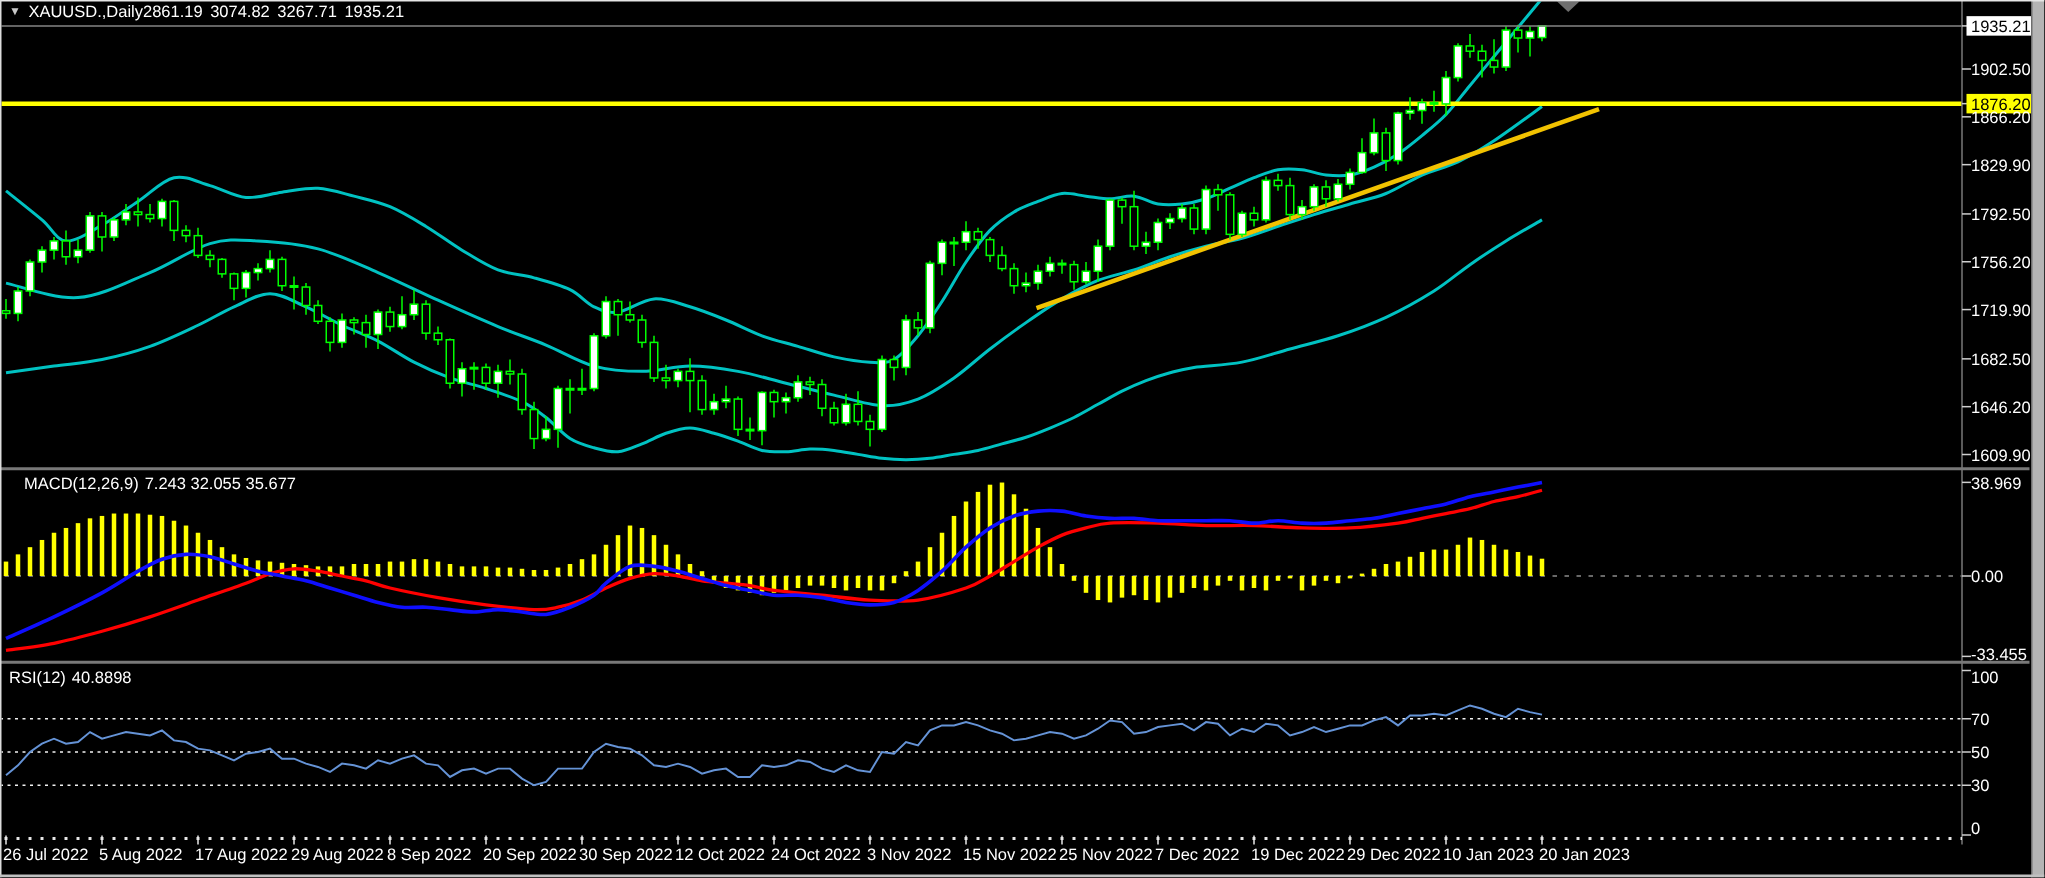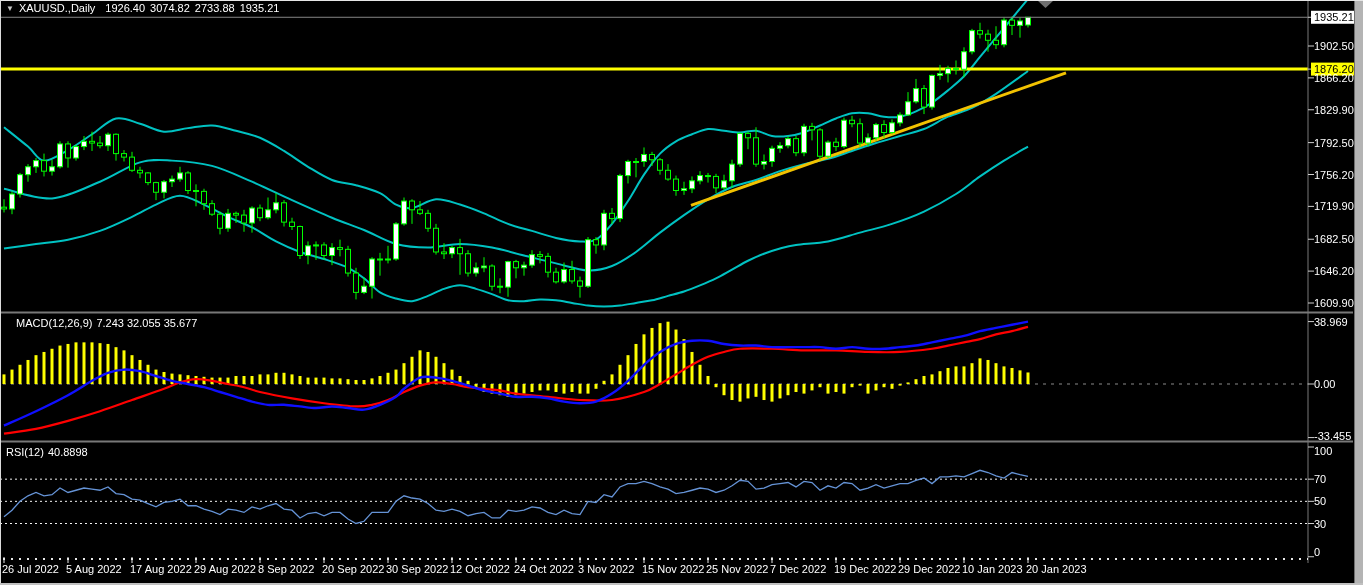--- a/index.html
+++ b/index.html
@@ -1,21 +1,21 @@
 <!DOCTYPE html>
 <html><head>
 <meta charset="utf-8">
 <style>
   *{box-sizing:border-box;}
   body{margin:0;background:#1a1a1a;font-family:"Liberation Sans",sans-serif;}
   .window{position:relative;width:1363px;height:585px;background:#000;overflow:hidden;}
   .overlay{position:absolute;color:#fff;font-size:11px;white-space:nowrap;z-index:5;}
   .title-row{top:2px;left:6px;}
   .title-row .tri{color:#c8c8c8;font-size:8px;margin-right:5px;vertical-align:1px;}
-  .title-row .sym{margin-right:10px;}
+  .title-row .sym{}
   .title-row .num{margin-right:5px;}
   .macd-title{top:317px;left:16px;}
   .rsi-title{top:446px;left:6px;}
   .macd-title span,.rsi-title span{margin-right:4px;}
   .edge-strip{position:absolute;top:0;right:0;width:9px;height:585px;background:#b4b4b4;border-left:1px solid #6e6e6e;z-index:6;}
   .top-border{position:absolute;top:0;left:0;right:0;height:1px;background:#e6e6e6;z-index:7;}
   .left-border{position:absolute;top:0;left:0;bottom:0;width:1px;background:#dcdcdc;z-index:7;}
   .bottom-border{position:absolute;bottom:0;left:0;right:0;height:2px;background:#c0c0c0;z-index:7;}
   svg{position:absolute;top:0;left:0;}
 </style>
@@ -529,21 +529,21 @@
         <line x1="900" y1="557" x2="900" y2="563" stroke="#e8e8e8" stroke-width="1"></line>
         <text x="898" y="573" fill="#ffffff" font-size="11" font-family="Liberation Sans, sans-serif" text-anchor="start">29 Dec 2022</text>
         <line x1="964" y1="557" x2="964" y2="563" stroke="#e8e8e8" stroke-width="1"></line>
         <text x="962" y="573" fill="#ffffff" font-size="11" font-family="Liberation Sans, sans-serif" text-anchor="start">10 Jan 2023</text>
         <line x1="1028" y1="557" x2="1028" y2="563" stroke="#e8e8e8" stroke-width="1"></line>
         <text x="1026" y="573" fill="#ffffff" font-size="11" font-family="Liberation Sans, sans-serif" text-anchor="start">20 Jan 2023</text>
       </g>
     </svg>
 
   <div class="overlay title-row">
-    <span class="tri">▼</span><span class="sym">XAUUSD.,Daily</span><span class="num">1926.40</span><span class="num">3074.82</span><span class="num">2733.88</span><span class="num">1935.21</span>
+    <span class="tri">▼</span><span class="sym">XAUUSD.,Daily</span><span class="num">2861.19</span><span class="num">3074.82</span><span class="num">3267.71</span><span class="num">1935.21</span>
   </div>
 
   <div class="overlay macd-title">
     <span>MACD(12,26,9)</span><span>7.243 32.055 35.677</span>
   </div>
 
   <div class="overlay rsi-title">
     <span>RSI(12)</span><span>40.8898</span>
   </div>
 

